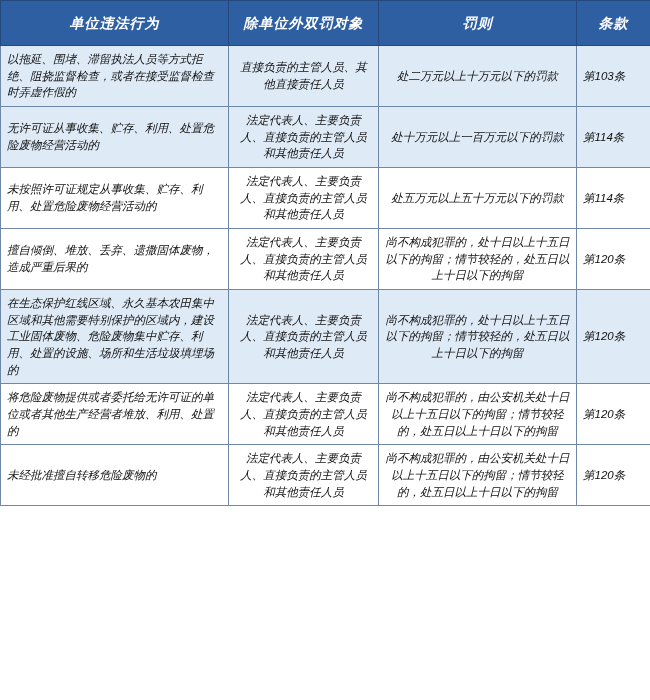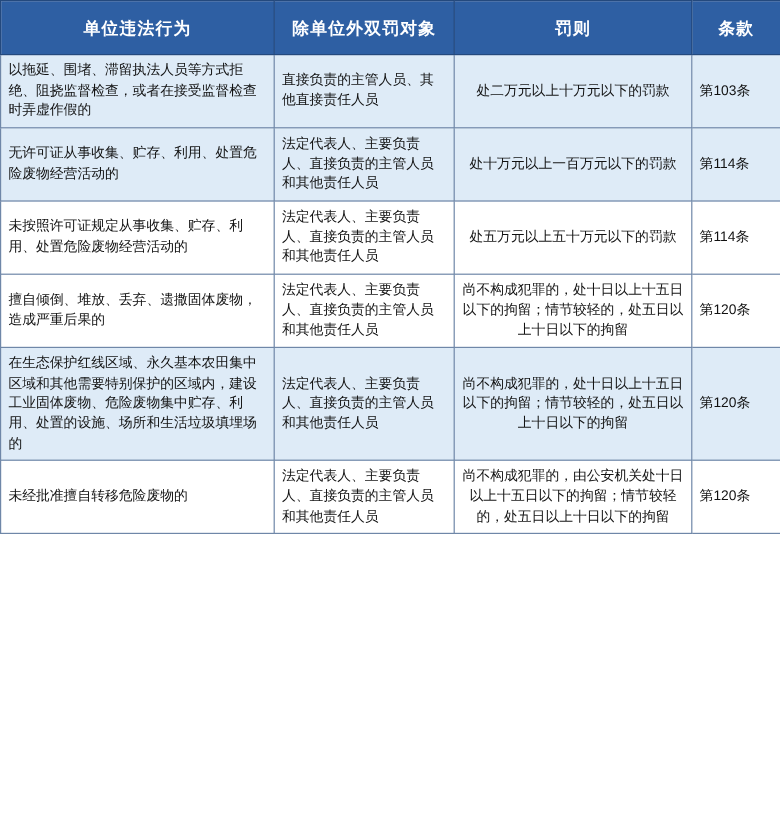--- a/index.html
+++ b/index.html
@@ -24,41 +24,42 @@
   }
   table.legal-table th,
   table.legal-table td {
     border: 1px solid #6f87a8;
     vertical-align: middle;
     padding: 5px 6px;
     font-size: 11.5px;
     line-height: 1.45;
     color: #111111;
     word-break: break-all;
+    font-style: italic;
   }
   table.legal-table thead th {
     background: #2e5fa3;
     color: #ffffff;
     font-size: 14px;
     font-weight: bold;
     text-align: center;
     height: 34px;
     letter-spacing: 1px;
     border: 1px solid #24497d;
   }
   col.c0 { width: 228px; }
   col.c1 { width: 150px; }
   col.c2 { width: 198px; }
   col.c3 { width: 74px; }
 
   tbody tr.row-odd td { background: #deebf7; }
   tbody tr.row-even td { background: #ffffff; }
 
   td.col-behavior { text-align: left; }
-  td.col-person { text-align: left; margin-left: 48px; }
+  td.col-person { text-align: center; margin-left: 48px; }
   td.col-penalty { text-align: center; }
   td.col-article { text-align: left; white-space: nowrap; font-size: 12px; }
 </style>
 </head>
 <body>
 
 <div class="table-wrap">
   <table class="legal-table">
     <colgroup>
       <col class="c0">
@@ -99,20 +100,26 @@
         <td class="col-penalty">尚不构成犯罪的，处十日以上十五日以下的拘留；情节较轻的，处五日以上十日以下的拘留</td>
         <td class="col-article">第120条</td>
       </tr>
       <tr class="row-odd">
         <td class="col-behavior">在生态保护红线区域、永久基本农田集中区域和其他需要特别保护的区域内，建设工业固体废物、危险废物集中贮存、利用、处置的设施、场所和生活垃圾填埋场的</td>
         <td class="col-person">法定代表人、主要负责人、直接负责的主管人员和其他责任人员</td>
         <td class="col-penalty">尚不构成犯罪的，处十日以上十五日以下的拘留；情节较轻的，处五日以上十日以下的拘留</td>
         <td class="col-article">第120条</td>
       </tr>
       <tr class="row-even">
+        <td class="col-behavior">将危险废物提供或者委托给无许可证的单位或者其他生产经营者堆放、利用、处置的</td>
+        <td class="col-person">法定代表人、主要负责人、直接负责的主管人员和其他责任人员</td>
+        <td class="col-penalty">尚不构成犯罪的，由公安机关处十日以上十五日以下的拘留；情节较轻的，处五日以上十日以下的拘留</td>
+        <td class="col-article">第120条</td>
+      </tr>
+      <tr class="row-even">
         <td class="col-behavior">未经批准擅自转移危险废物的</td>
         <td class="col-person">法定代表人、主要负责人、直接负责的主管人员和其他责任人员</td>
         <td class="col-penalty">尚不构成犯罪的，由公安机关处十日以上十五日以下的拘留；情节较轻的，处五日以上十日以下的拘留</td>
         <td class="col-article">第120条</td>
       </tr>
     </tbody>
   </table>
 </div>
 
 </body></html>

